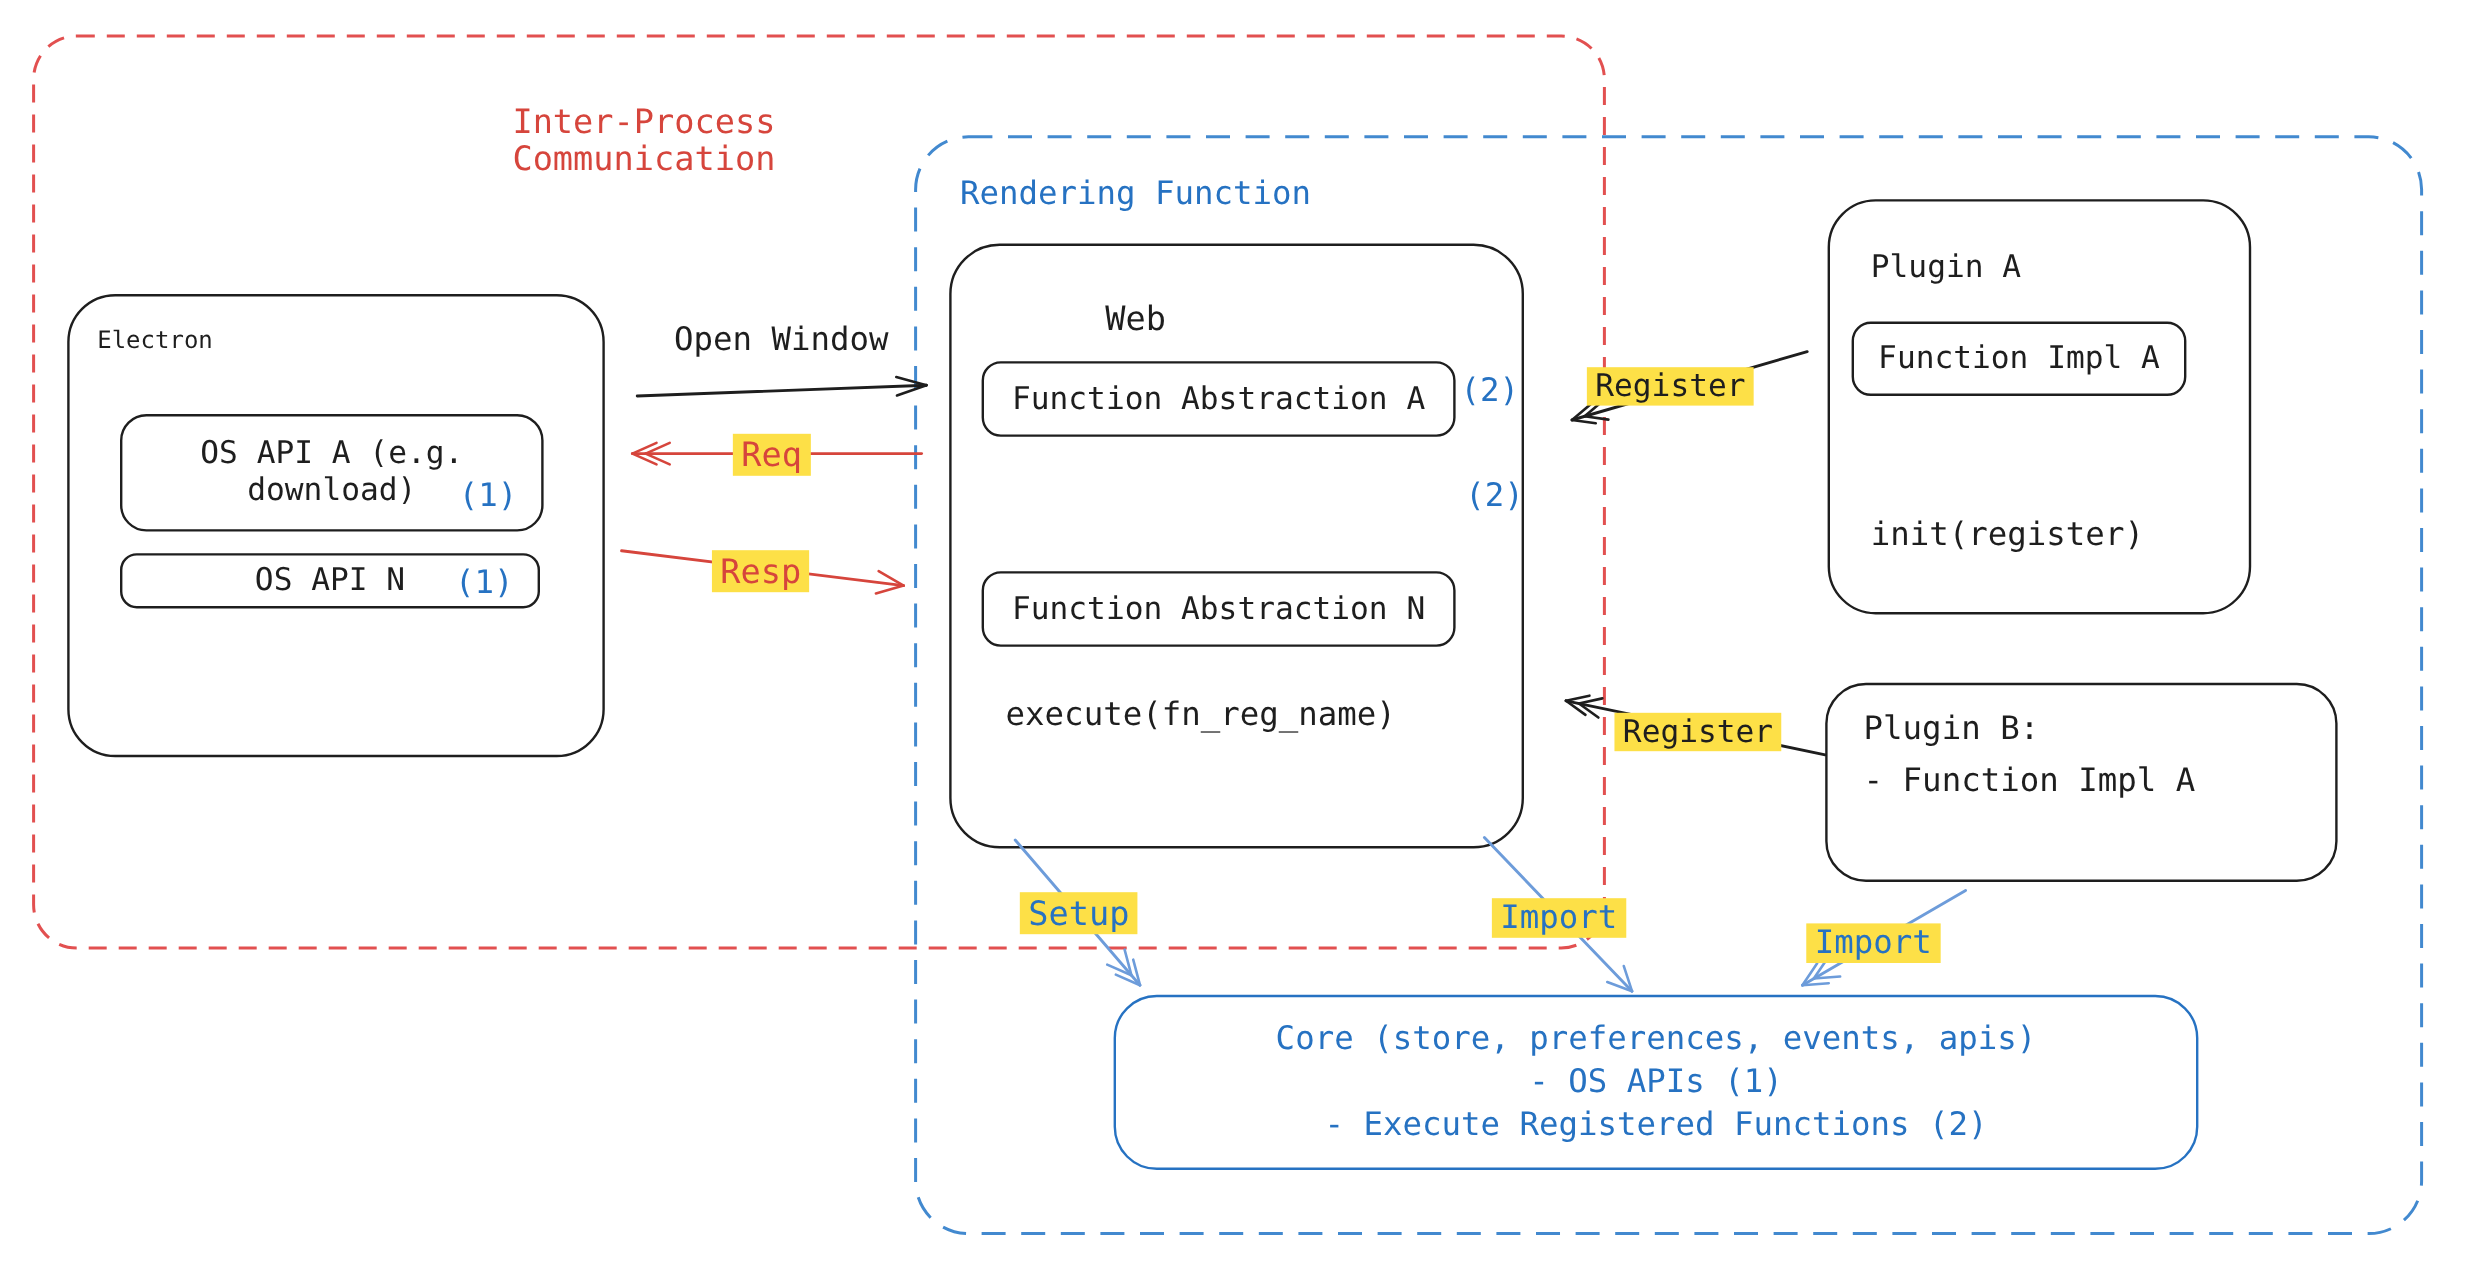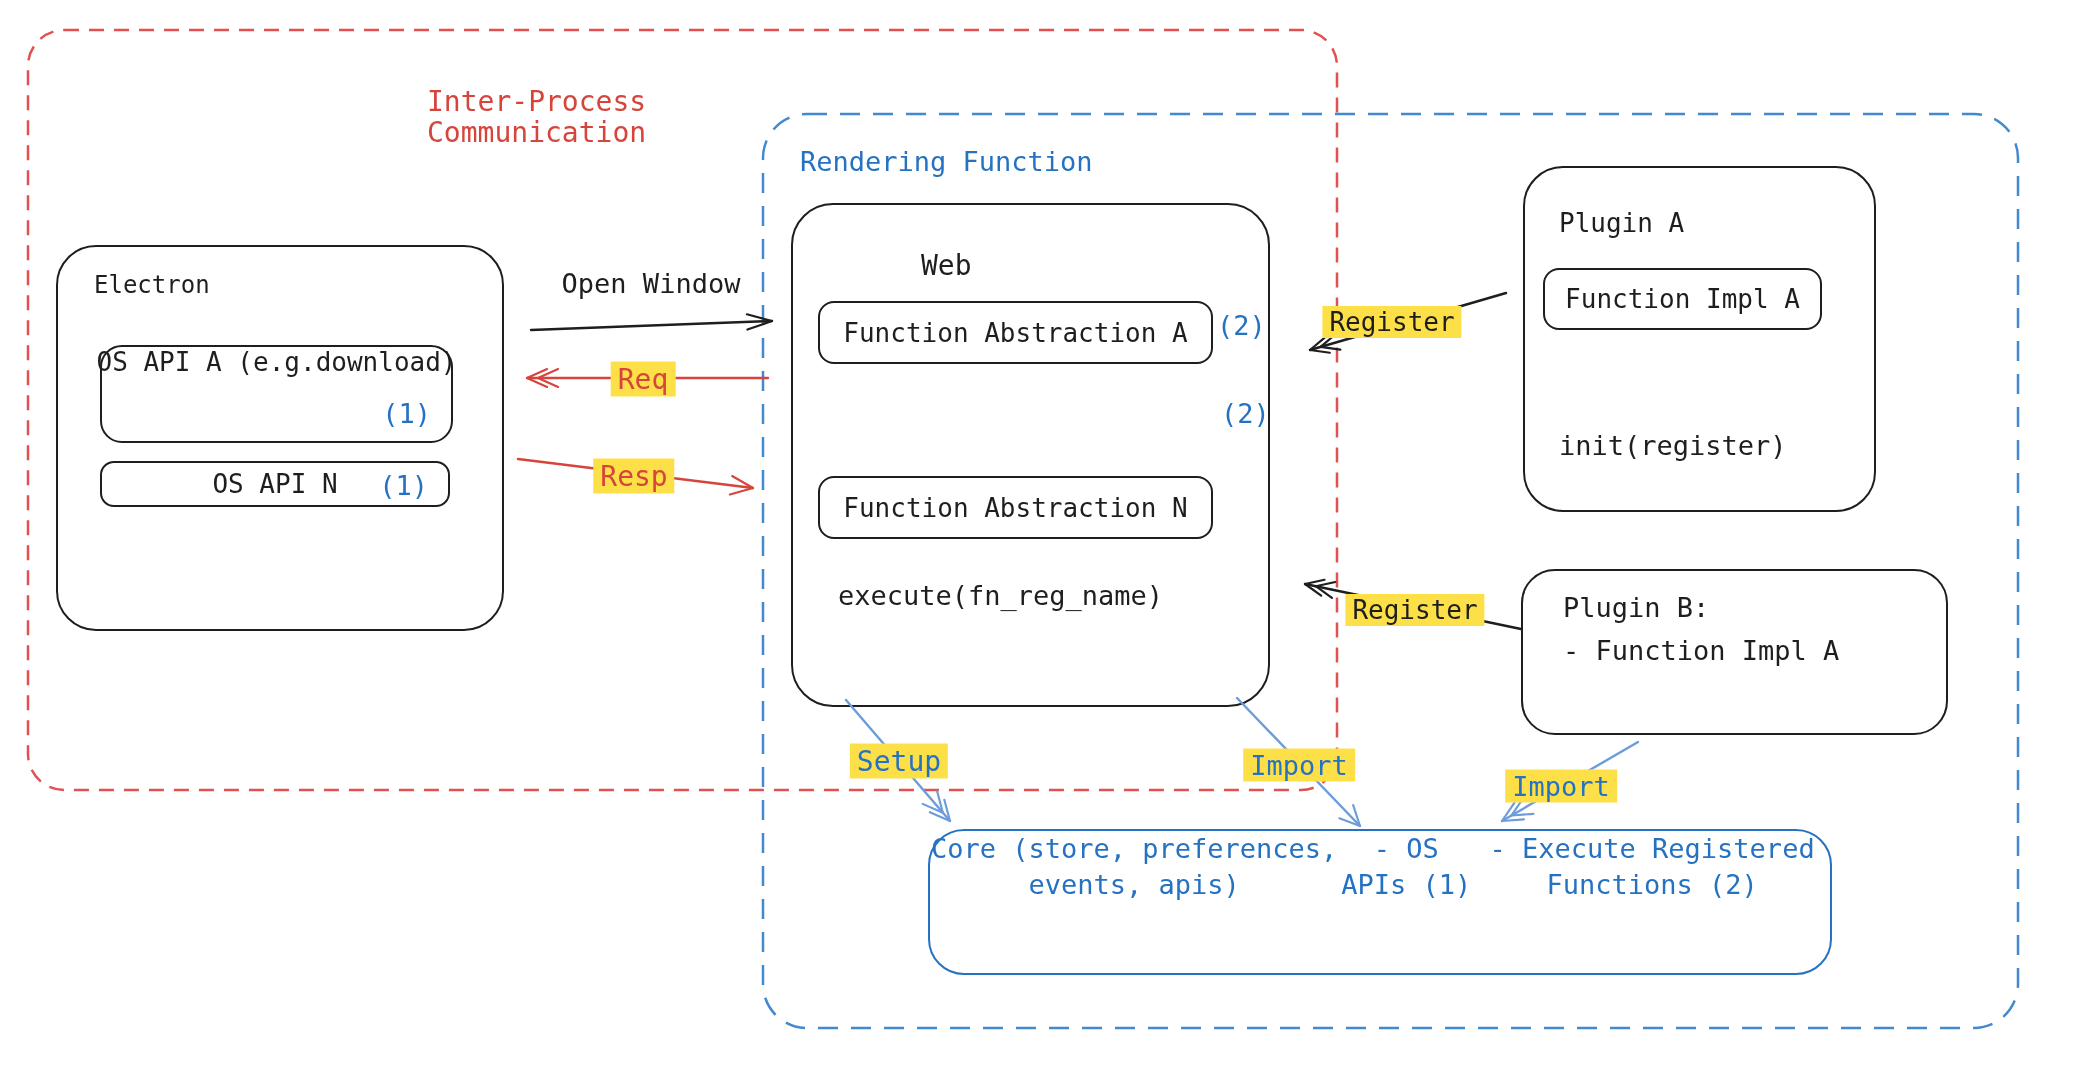--- a/index.html
+++ b/index.html
@@ -18,31 +18,31 @@
     font-size:26px; white-space:nowrap;
   }
   .lbl { position:absolute; white-space:nowrap; }
   .arrow-label {
     position:absolute; transform:translate(-50%,-50%);
     background:#fde047; padding:1px 7px; white-space:nowrap; z-index:30;
   }
   .badge { position:absolute; font-size:27px; white-space:nowrap; z-index:5; }
   #overlay { position:absolute; left:0; top:0; z-index:20; pointer-events:none; }
   .boxlayer { position:absolute; left:0; top:0; width:100%; height:100%; z-index:10; }
-  .col-center { display:flex; align-items:flex-start; justify-content:center; }
+  .col-center { display:flex; flex-direction:column; align-items:center; justify-content:center; }
 </style>
 </head>
 <body>
 
 <div id="stage">
 
   <div class="boxlayer">
 
     <div class="box" style="left:56px;top:245px;width:448px;height:386px;border-radius:40px;">
-      <div class="lbl" style="left:36px;top:24px;font-size:24px;">Electron</div>
+      <div class="lbl" style="left:23px;top:24px;font-size:20px;">Electron</div>
 
       <div class="ibox col-center" style="left:42px;top:98px;width:353px;height:98px;border-radius:22px;line-height:31px;">
         <div>OS API A (e.g.</div>
         <div>download)</div>
         <div class="badge" style="right: 20px; bottom: 12px; color: rgb(38, 114, 194);">(1)</div>
       </div>
 
       <div class="ibox" style="left:42px;top:214px;width:350px;height:46px;border-radius:14px;">
         <span>OS API N</span>
         <div class="badge" style="right: 20px; top: 7px; color: rgb(38, 114, 194);">(1)</div>
@@ -61,21 +61,21 @@
     <div class="badge" style="left: 1217px; top: 310px; color: rgb(38, 114, 194);">(2)</div>
     <div class="badge" style="left: 1221px; top: 398px; color: rgb(38, 114, 194);">(2)</div>
 
     <div class="box" style="left:1523px;top:166px;width:353px;height:346px;border-radius:40px;">
       <div class="lbl" style="left:34px;top:40px;font-size:26px;">Plugin A</div>
       <div class="ibox" style="left:18px;top:100px;width:279px;height:62px;">Function Impl A</div>
       <div class="lbl" style="left:34px;top:262px;font-size:27px;">init(register)</div>
     </div>
 
     <div class="box" style="left:1521px;top:569px;width:427px;height:166px;border-radius:34px;">
-      <div style="position:absolute;left:30px;top:22px;display:flex;flex-direction:column;gap:13px;font-size:27px;line-height:30px;white-space:nowrap;margin-left:10px;">
+      <div style="position:absolute;left:30px;top:22px;display:flex;flex-direction:column;gap:13px;font-size:27px;line-height:30px;white-space:nowrap;">
         <div>Plugin B:</div>
         <div>- Function Impl A</div>
       </div>
     </div>
 
     <div class="box col-center" style="left: 928px; top: 829px; width: 904px; height: 146px; border-radius: 36px; border-width: 2.2px; font-size: 27px; line-height: 36px; text-align: center; display: flex; color: rgb(38, 114, 194); border-color: rgb(38, 114, 194);">
       <div>Core (store, preferences, events, apis)</div>
       <div>- OS APIs (1)</div>
       <div>- Execute Registered Functions (2)</div>
     </div>

